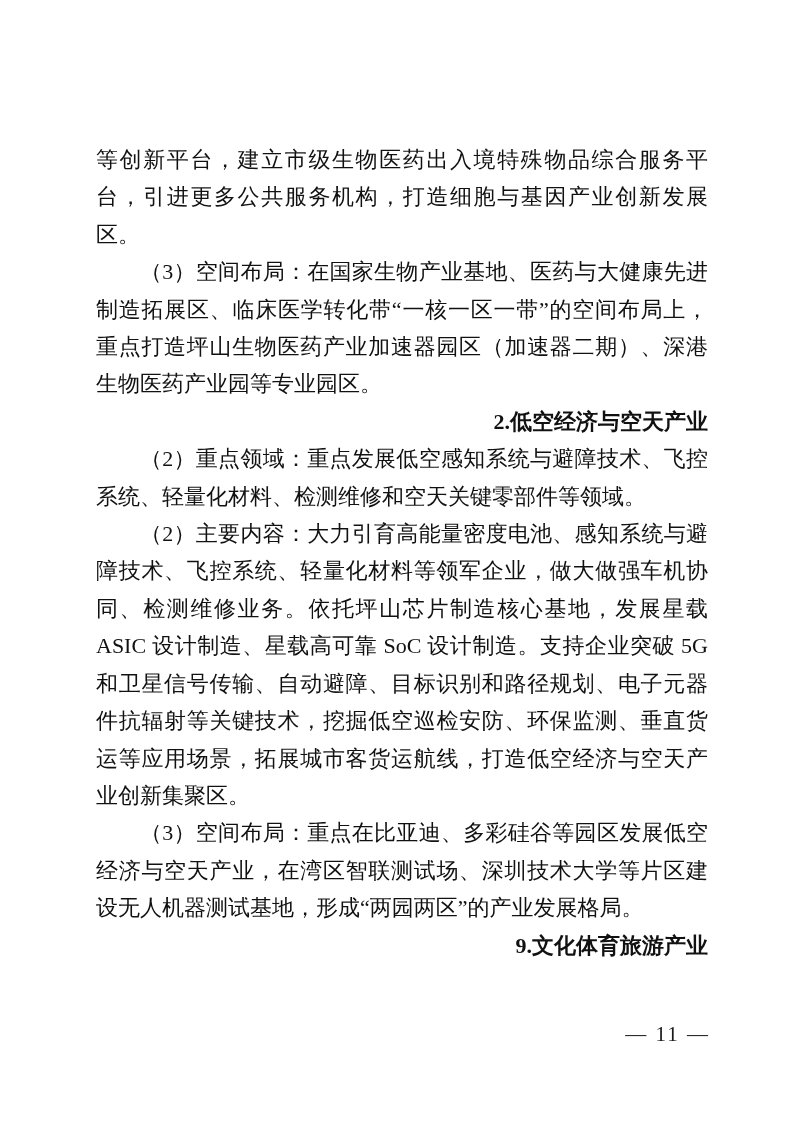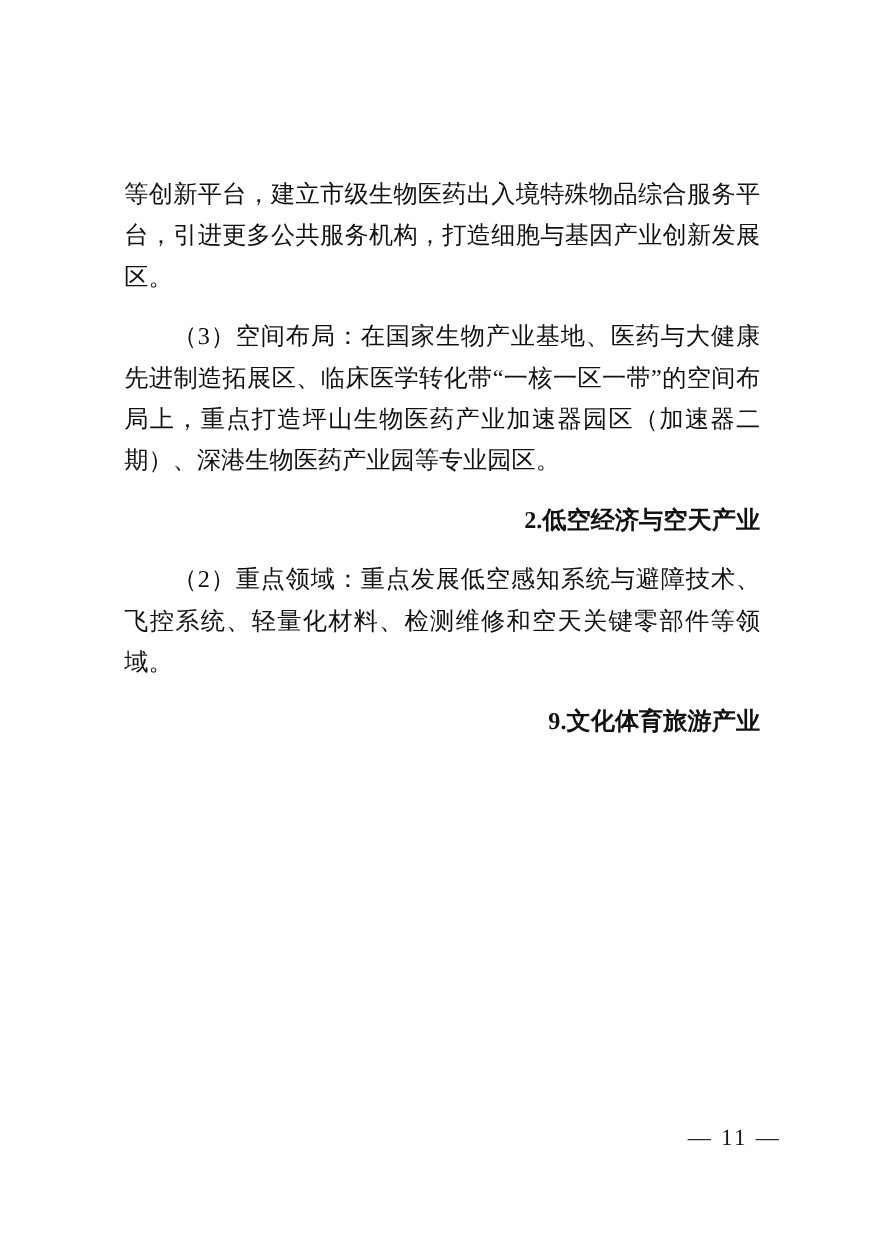--- a/index.html
+++ b/index.html
@@ -21,21 +21,21 @@
     left: 96px;
     top: 141px;
     width: 612px;
     font-size: 22px;
     line-height: 37.4px;
     text-align: justify;
     text-justify: inter-ideograph;
   }
   .content p,
   .content h3 {
-    margin: 17px;
+    margin: 0;
     padding: 0;
     font-size: 22px;
     line-height: 37.4px;
     font-weight: normal;
   }
   .content .indent {
     text-indent: 2em;
   }
   .content h3.heading {
     font-weight: 600;
@@ -54,16 +54,18 @@
 </style>
 </head>
 <body>
 
 <div class="page">
   <main class="content">
       <p class="paragraph">等创新平台，建立市级生物医药出入境特殊物品综合服务平台，引进更多公共服务机构，打造细胞与基因产业创新发展区。</p>
       <p class="paragraph indent">（3）空间布局：在国家生物产业基地、医药与大健康先进制造拓展区、临床医学转化带“一核一区一带”的空间布局上，重点打造坪山生物医药产业加速器园区（加速器二期）、深港生物医药产业园等专业园区。</p>
       <h3 class="heading indent">2.低空经济与空天产业</h3>
       <p class="paragraph indent">（2）重点领域：重点发展低空感知系统与避障技术、飞控系统、轻量化材料、检测维修和空天关键零部件等领域。</p>
+      <p class="paragraph indent">（2）主要内容：大力引育高能量密度电池、感知系统与避障技术、飞控系统、轻量化材料等领军企业，做大做强车机协同、检测维修业务。依托坪山芯片制造核心基地，发展星载 ASIC 设计制造、星载高可靠 SoC 设计制造。支持企业突破 5G 和卫星信号传输、自动避障、目标识别和路径规划、电子元器件抗辐射等关键技术，挖掘低空巡检安防、环保监测、垂直货运等应用场景，拓展城市客货运航线，打造低空经济与空天产业创新集聚区。</p>
+      <p class="paragraph indent">（3）空间布局：重点在比亚迪、多彩硅谷等园区发展低空经济与空天产业，在湾区智联测试场、深圳技术大学等片区建设无人机器测试基地，形成“两园两区”的产业发展格局。</p>
       <h3 class="heading indent">9.文化体育旅游产业</h3>
     </main>
   <div class="page-number">— 11 —</div>
 </div>
 
 </body></html>

